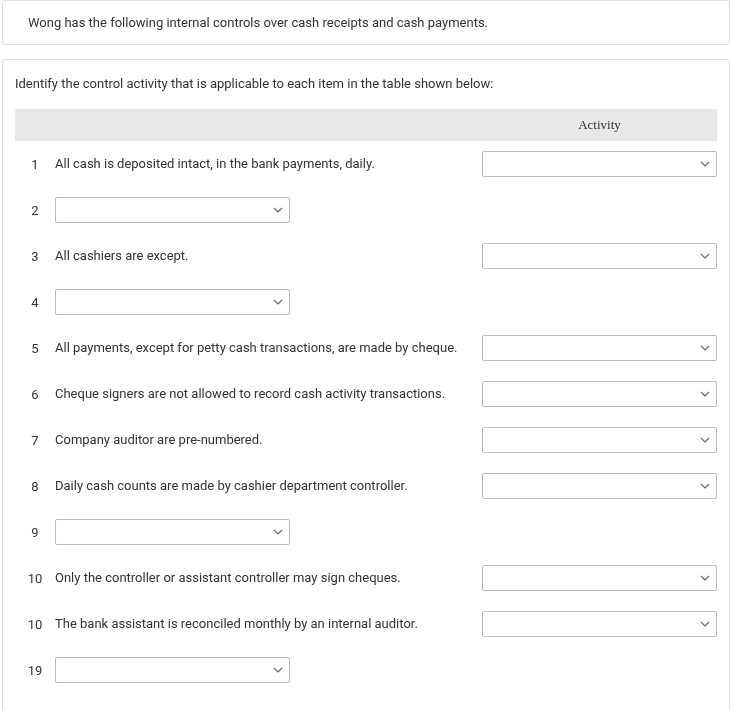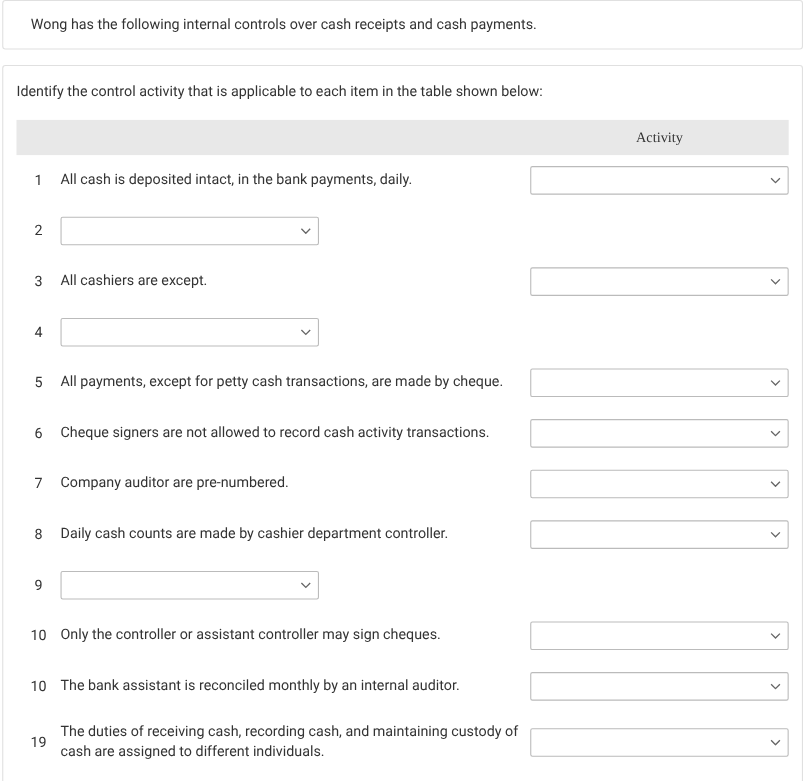--- a/index.html
+++ b/index.html
@@ -248,21 +248,20 @@
               <span class="chevron">
                 <svg viewBox="0 0 10 6" fill="none" stroke="#666" stroke-width="1.2">
                   <path d="M1 1 L5 5 L9 1"></path>
                 </svg>
               </span>
             </div>
           </div>
         </div>
         <div class="data-row">
           <div class="col-num">19</div>
-          <div class="col-desc">The duties of receiving cash, recording cash, and maintaining custody of cash are assigned to different individuals.</div>
           <div class="col-select">
             <div class="select-box">
               <span class="chevron">
                 <svg viewBox="0 0 10 6" fill="none" stroke="#666" stroke-width="1.2">
                   <path d="M1 1 L5 5 L9 1"></path>
                 </svg>
               </span>
             </div>
           </div>
         </div>

